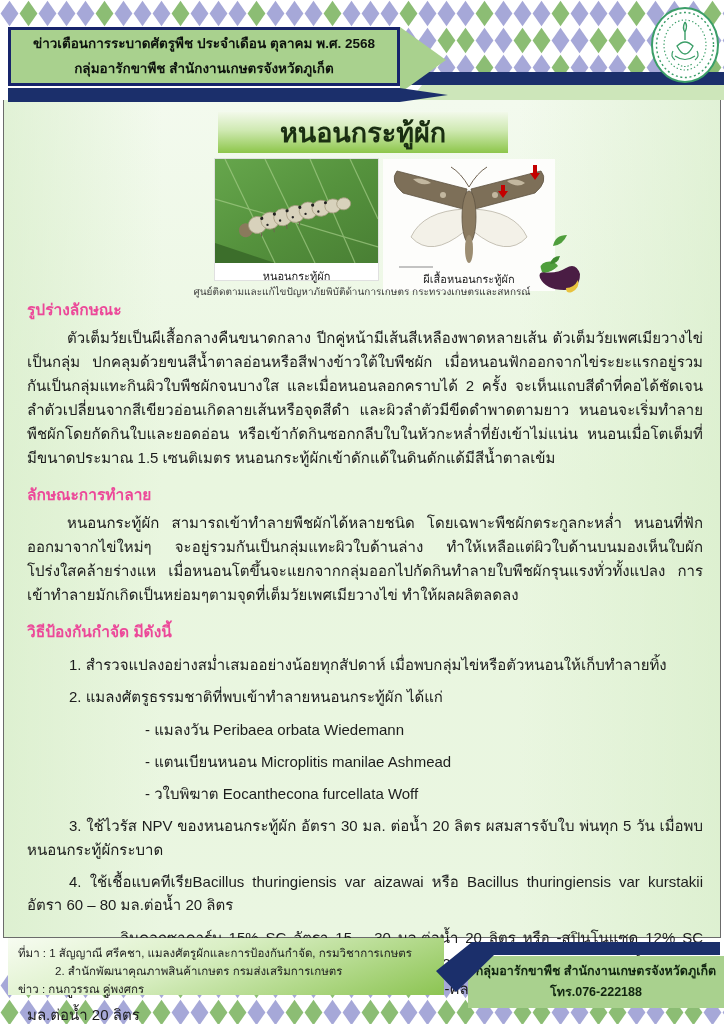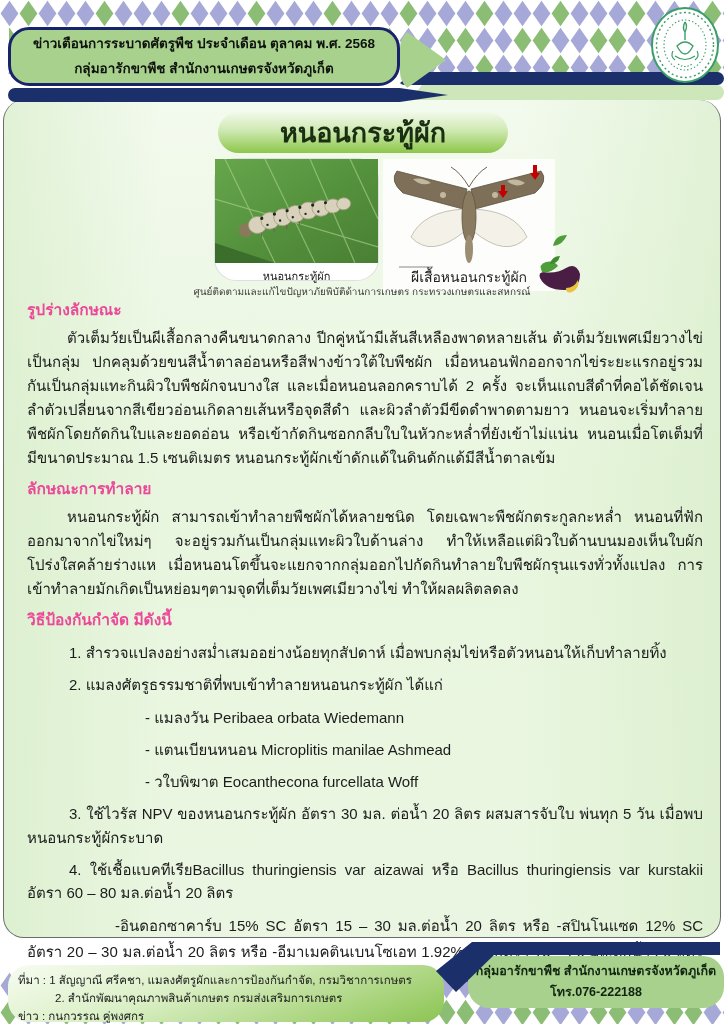--- a/index.html
+++ b/index.html
@@ -1,18 +1,18 @@
 <!DOCTYPE html>
 <html><head>
 <meta charset="utf-8">
 <style>
   html,body{margin:0;padding:0;background:#fff;}
   .page{position:relative;width:724px;height:1024px;overflow:hidden;background:#fff;
         font-family:"Liberation Sans",sans-serif;color:#1c1c1c;}
-  .abs{position:absolute;border-radius:21px;}
+  .abs{position:absolute;}
 
   
   .band-top{left:0;top:0;width:724px;height:74px;z-index:1;}
   .band-bottom{left:0;top:972px;width:724px;height:52px;z-index:2;}
   .white-patch{left:0;top:26px;width:9px;height:50px;background:#fff;z-index:2;}
 
   
   .hdr-navy-right{left:398px;top:72px;width:326px;height:13px;background:#1b2f6b;
     clip-path:polygon(14px 0,100% 0,100% 100%,0 100%);z-index:2;}
   .hdr-green-right{left:410px;top:85px;width:314px;height:15px;background:#cde6ba;
@@ -39,40 +39,40 @@
     display:flex;align-items:center;justify-content:center;
     font-weight:bold;font-size:27px;color:#1a2e12;white-space:nowrap;overflow:hidden;}
 
   
   .fig-left{left:215px;top:159px;width:163px;height:121px;background:#fff;z-index:3;
     box-shadow:0 0 0 1px #e0e0e0;}
   .fig-left .cap{height:17px;display:flex;align-items:center;justify-content:center;
     font-size:11px;color:#222;white-space:nowrap;overflow:hidden;}
   .fig-right{left:383px;top:159px;width:172px;height:132px;background:#fff;z-index:3;}
   .fig-right .cap{position:absolute;left:0;bottom:3px;width:100%;text-align:center;
-    font-size:14px;color:#222;white-space:nowrap;overflow:hidden;}
+    font-size:11px;color:#222;white-space:nowrap;overflow:hidden;}
   .eggplant{left:536px;top:246px;width:46px;height:50px;z-index:4;}
   .leaf-bit{left:551px;top:233px;width:18px;height:15px;z-index:4;}
 
   .credit{left:0;top:284px;width:724px;text-align:center;font-size:10px;color:#3a3a3a;
     z-index:3;white-space:nowrap;overflow:hidden;}
 
   
   .body-text{left:27px;top:297px;width:676px;z-index:3;font-size:15px;}
   .body-text h4{font-size:15.5px;font-weight:bold;margin:0;color:#ec4899;}
-  .body-text h4.mt{margin-top:6px;}
+  .body-text h4.mt{margin-top:12px;}
   .body-text p.para{margin:4px 0 0;text-align:justify;text-indent:40px;line-height:1.6;}
   .num-item{margin:9px 0 0;text-indent:42px;line-height:1.55;text-align:justify;}
   .dash-item{margin:9px 0 0;padding-left:118px;line-height:1.55;}
   .chem-item{margin:9px 0 0;text-indent:88px;line-height:1.7;text-align:justify;}
 
   
   .src-box{left:8px;top:938px;width:436px;height:57px;z-index:3;box-sizing:border-box;
     background:linear-gradient(160deg,#f7fcf1 0%,#daefc5 40%,#8cc452 100%);
-    padding:7px 10px 0;font-size:11.5px;line-height:1.55;color:#1e1e1e;margin-top:27px;}
+    padding:7px 10px 0;font-size:11.5px;line-height:1.55;color:#1e1e1e;}
   .src-box .s{white-space:nowrap;overflow:hidden;}
   .src-box .ind{padding-left:37px;}
   .org-ribbon{left:428px;top:938px;width:296px;height:60px;z-index:5;}
   .org-box{left:468px;top:956px;width:256px;height:52px;background:#a9d18e;z-index:4;
     display:flex;flex-direction:column;justify-content:center;align-items:center;
     font-weight:bold;font-size:12.5px;color:#10240f;line-height:1.7;text-align:center;overflow:hidden;}
   .org-box div{white-space:nowrap;}
 </style>
 </head>
 <body>

